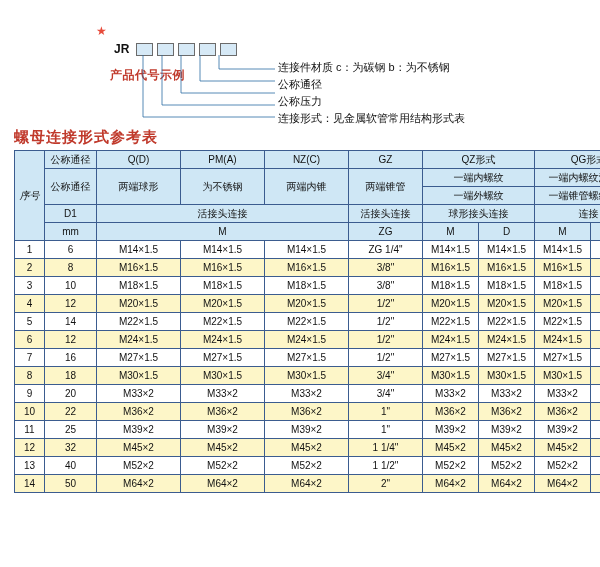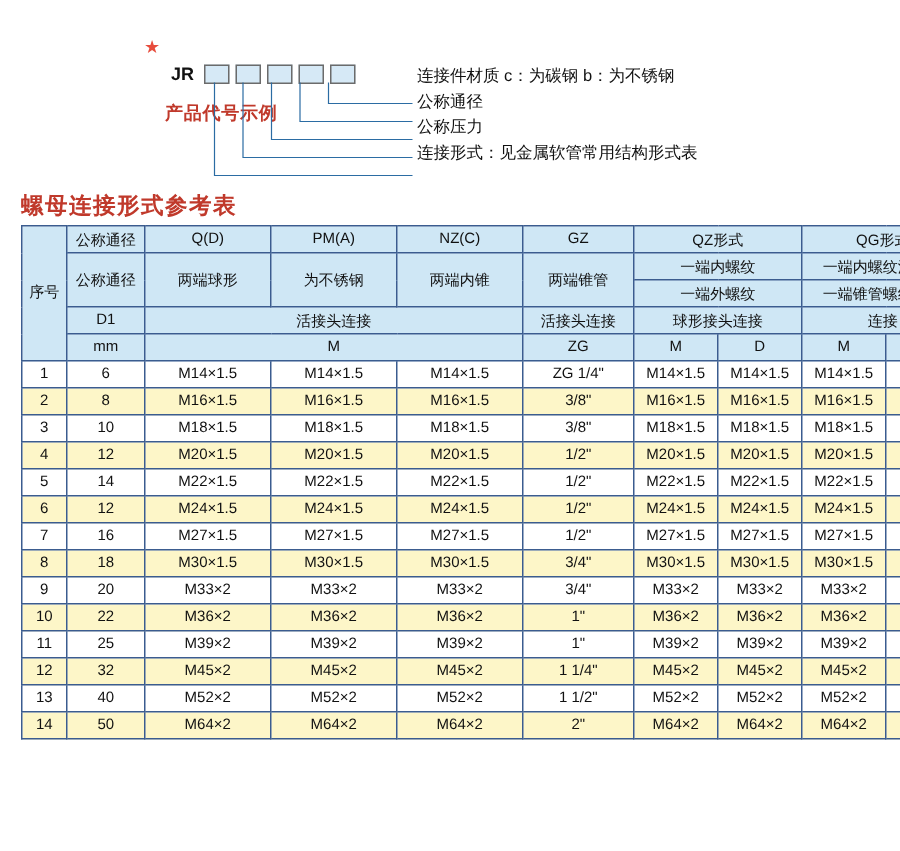--- a/index.html
+++ b/index.html
@@ -19,21 +19,21 @@
     position:absolute;left:96px;top:24px;font-size:12px;color:#e74c3c;
   }
   .code-jr{
     position:absolute;left:114px;top:42px;font-size:12px;color:#111;font-weight:bold;
   }
   .code-boxes{position:absolute;left:136px;top:43px;display:flex;gap:4px;}
   .code-boxes span{
     display:block;width:15px;height:11px;border:1px solid #6b6b6b;background:#d6e9f6;
   }
   .lines{position:absolute;left:0;top:0;width:600px;height:130px;}
-  .legend-items{position:absolute;left:278px;top:44px;}
+  .legend-items{position:absolute;left:278px;top:60px;}
   .legend-items div{
     font-size:11px;line-height:14px;color:#111;white-space:nowrap;margin-bottom:3px;
   }
   
   .table-title{
     position:absolute;left:14px;top:128px;font-size:15px;font-weight:bold;color:#c0392b;
     letter-spacing:1px;
   }
   
   .tbl-wrap{position:absolute;left:14px;top:150px;width:572px;}
@@ -49,21 +49,21 @@
   .col-seq{width:30px;}
   .col-dn{width:52px;}
   .col-qd{width:84px;}
   .col-pm{width:84px;}
   .col-nz{width:84px;}
   .col-gz{width:74px;}
   .col-qz-m{width:56px;}
   .col-qz-d{width:56px;}
   .col-qg-m{width:56px;}
   .col-qg-zg{width:52px;}
-  .seq-cell{font-size:10px;line-height:11px;}
+  .seq-cell{font-size:10px;line-height:11px;font-style:italic;}
   svg{display:block;}
 </style>
 </head>
 <body>
 
 <div class="legend">
   <span class="legend-star">★</span>
   <span class="legend-title">产品代号示例</span>
   <span class="code-jr">JR</span>
   <div class="code-boxes">

